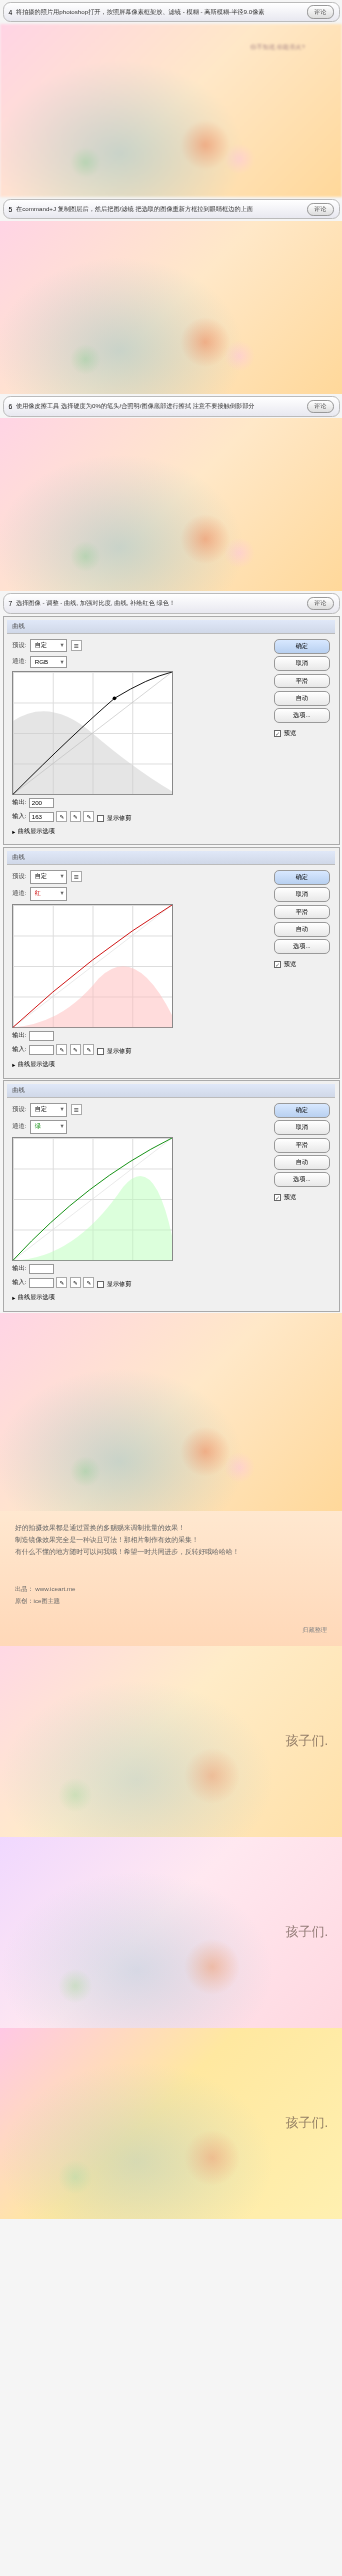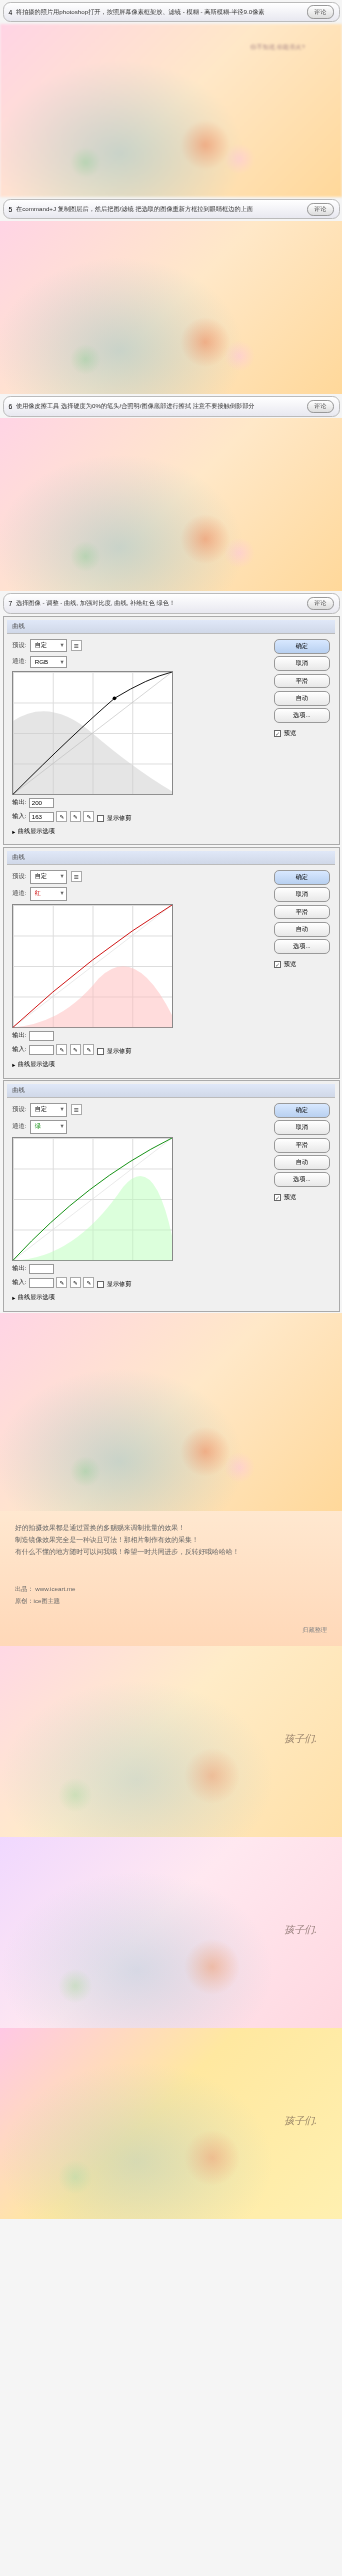--- a/index.html
+++ b/index.html
@@ -33,21 +33,21 @@
 .chk-box{width:7.4px;height:7.4px;border:0.6px solid #666;background:#fff;display:inline-flex;align-items:center;justify-content:center;font-size:5.6px}
 .chk-box.on::before{content:"✓";color:#333}
 .text-block{padding:11px 15px;background:linear-gradient(#ffe8d0,#ffd8b8);color:#666;font-size:6.8px;line-height:1.8}
 .text-block .credit{margin-top:25px;font-size:6.2px}
 .text-block .footer{text-align:right;margin-top:18.5px;font-size:6.2px;color:#888}
 .final-photo{width:100%;height:191px;position:relative;overflow:hidden}
 .fp1{background:linear-gradient(135deg,#ffd8e5 0%,#ffecc8 45%,#ffe0a8 100%)}
 .fp2{background:linear-gradient(135deg,#f0d8ff 0%,#ffe8f0 45%,#ffd8e0 100%)}
 .fp3{background:linear-gradient(135deg,#ffc8e5 0%,#ffe8a0 45%,#fff0b0 100%)}
 .final-photo .deco{position:absolute;inset:0;background:radial-gradient(ellipse 136px 99px at 40% 70%,rgba(140,190,210,0.35),transparent),radial-gradient(circle 28px at 62% 68%,rgba(255,160,110,0.6),transparent),radial-gradient(circle 17.3px at 22% 78%,rgba(190,225,160,0.55),transparent)}
-.final-photo .cap{position:absolute;right:25px;top:45%;font-size:10px;color:rgba(100,80,70,0.7);font-style:italic}
+.final-photo .cap{position:absolute;right:14px;top:45%;font-size:13px;color:rgba(100,80,70,0.7);}
 </style>
 </head>
 <body>
 
 <div class="step-bar">
   <span>4</span>
   <span class="txt">将拍摄的照片用photoshop打开，按照屏幕像素框架放、滤镜 - 模糊 - 高斯模糊-半径9.0像素</span>
   <span class="btn">评论</span>
 </div>
 <div class="photo photo-blur">

